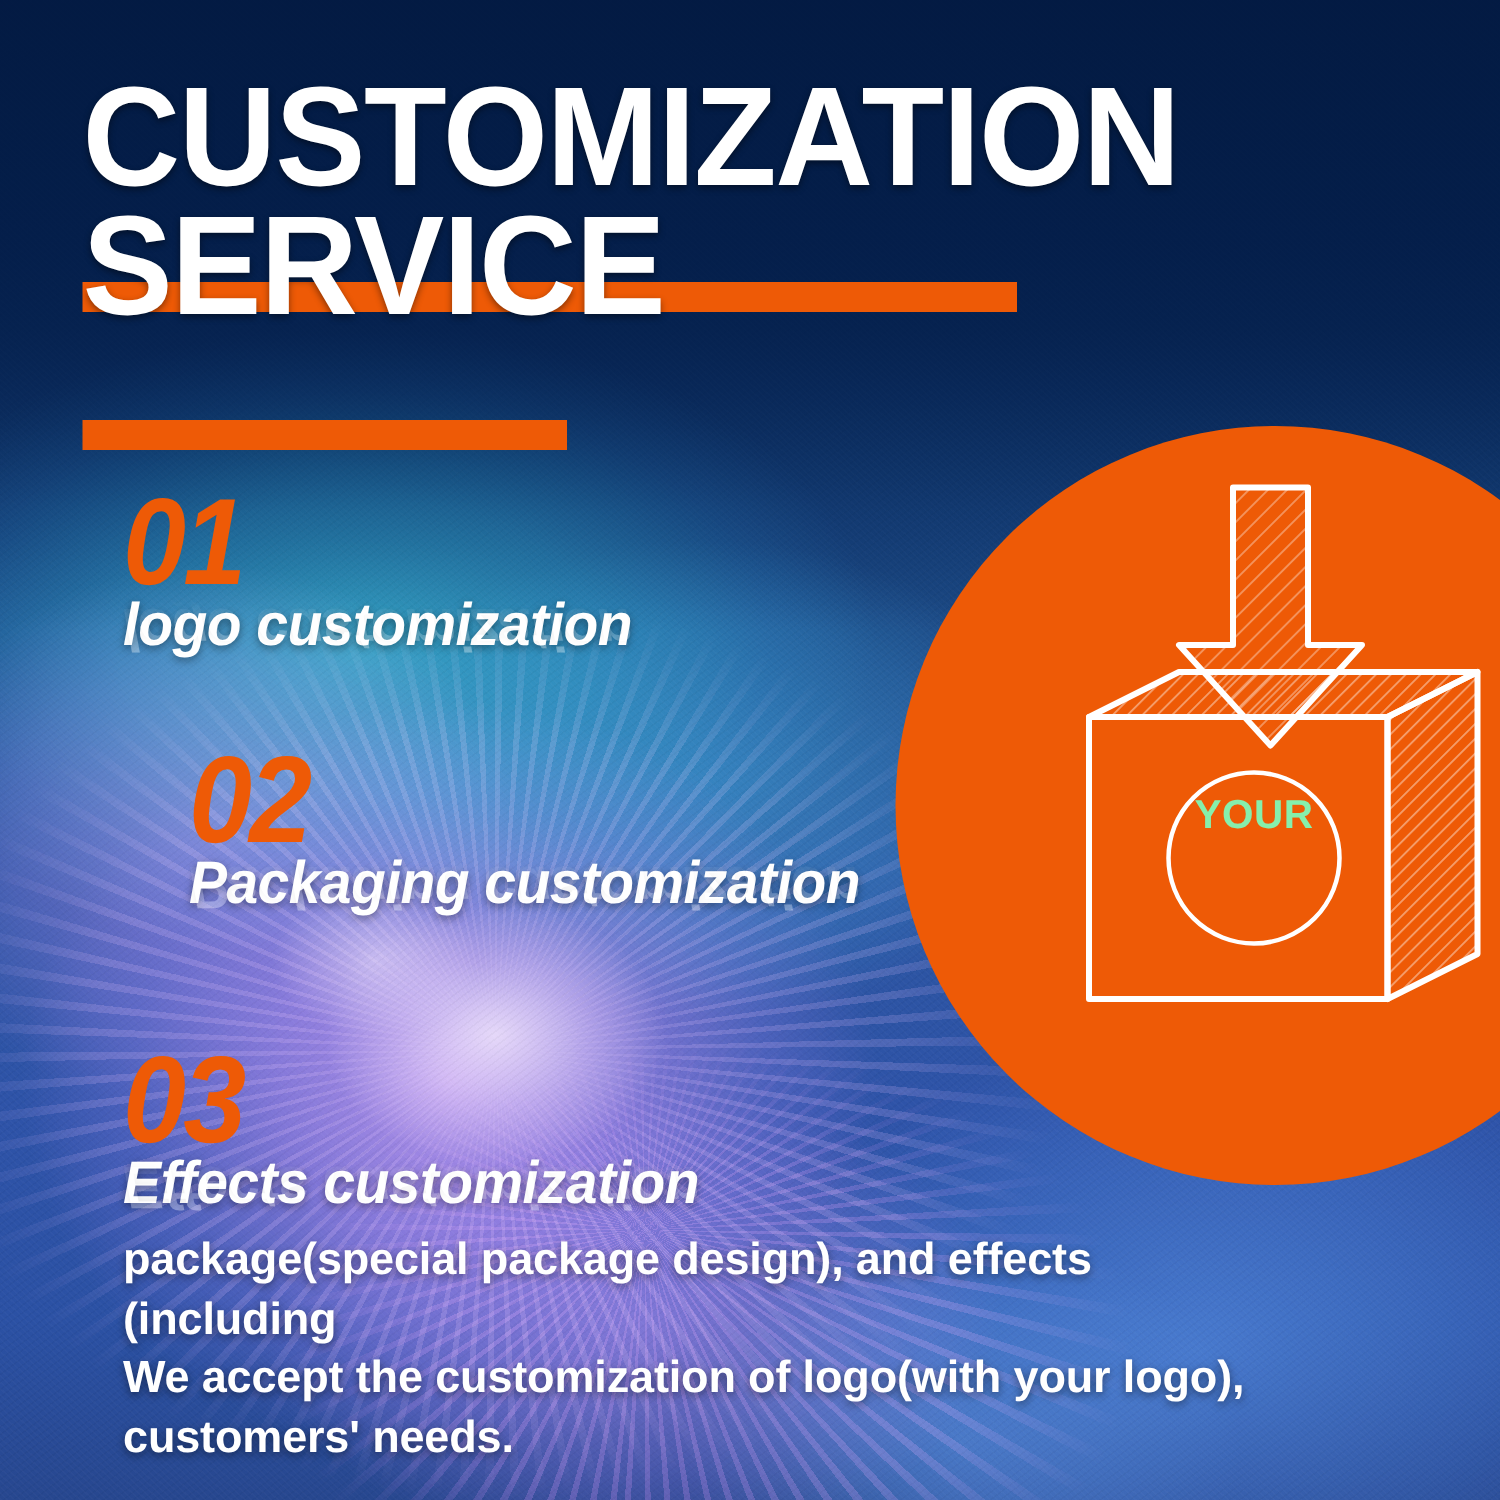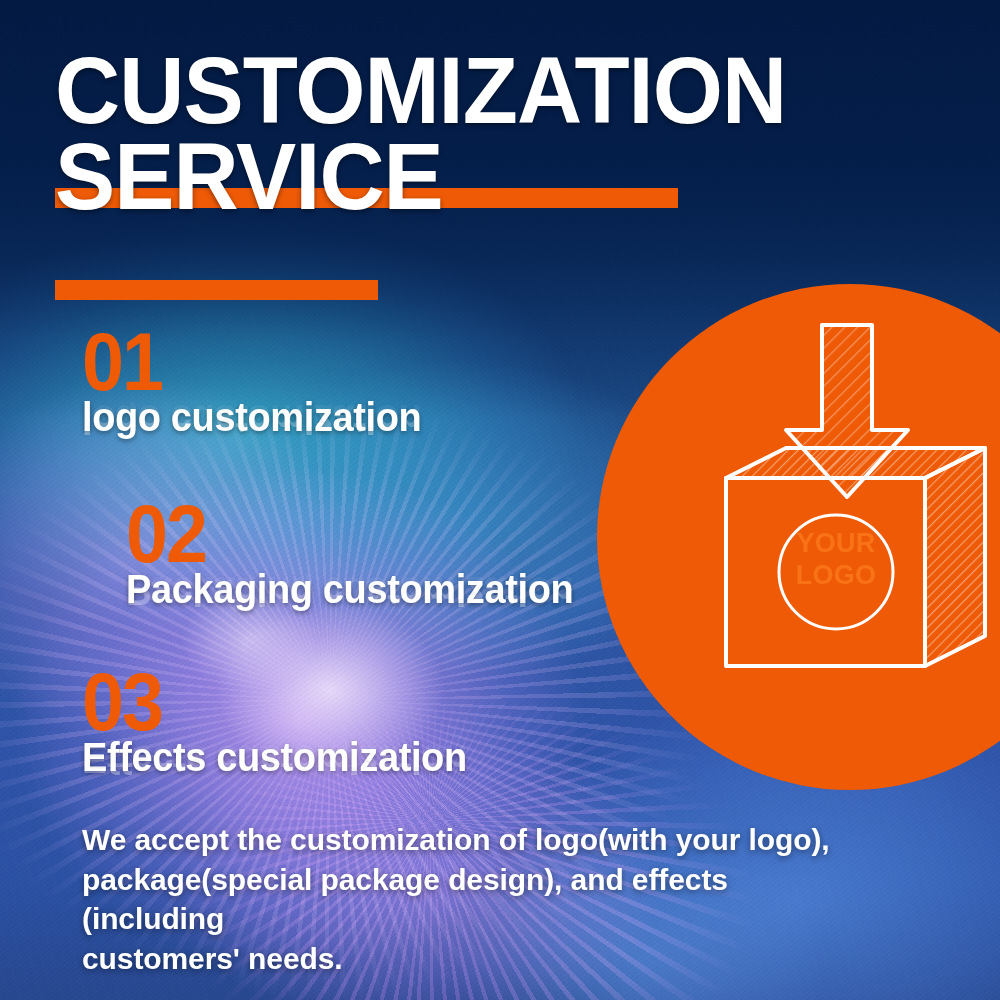--- a/index.html
+++ b/index.html
@@ -162,21 +162,21 @@
   .rule {
     position: absolute;
     left: 0;
     height: 20px;
     background: #ee5a06;
   }
   .rule-1 { top: 140px; width: 623px; }
   .rule-2 { top: 232px; width: 323px; }
 
   
-  .item { position: absolute; left: 82px; }
+  .item { position: absolute; left: 82px; font-style: italic; }
   .item-num {
     font-family: "Liberation Sans Narrow", "Liberation Sans", sans-serif;
     font-weight: bold;
     font-size: 82px;
     line-height: 0.82;
     color: #ee5a06;
     letter-spacing: -2px;
     transform: scaleX(0.92);
     transform-origin: left center;
   }
@@ -208,21 +208,21 @@
     white-space: nowrap;
     transform: scaleY(-1);
     transform-origin: top center;
     opacity: .40;
     -webkit-mask-image: linear-gradient(to top, rgba(0,0,0,0) 8%, rgba(0,0,0,0.85) 92%);
     mask-image: linear-gradient(to top, rgba(0,0,0,0) 8%, rgba(0,0,0,0.85) 92%);
     pointer-events: none;
   }
   .item-1 { top: 328px; }
   .item-2 { top: 500px; margin-left: 44px; }
-  .item-3 { top: 668px; }
+  .item-3 { top: 700px; }
 
   
   .body-copy {
     position: absolute;
     left: 82px;
     top: 820px;
     width: 770px;
     font-family: "Liberation Sans Narrow", "Liberation Sans", sans-serif;
     font-weight: bold;
     font-size: 30px;
@@ -248,21 +248,21 @@
   .logo-text {
     position: absolute;
     left: 770px;
     top: 528px;
     width: 132px;
     text-align: center;
     font-family: "Liberation Sans", sans-serif;
     font-weight: bold;
     font-size: 27px;
     line-height: 1.17;
-    color: #f97316;
+    color: #86efac;
     letter-spacing: 0.3px;
   }
 </style>
 </head>
 <body>
 
 <div id="poster">
 
   <div class="bg-layer bg-base"></div>
   <div class="bg-layer bg-teal"></div>
@@ -290,22 +290,22 @@
     <div class="item-num">02</div>
     <div class="item-label">Packaging customization<span class="item-reflection">Packaging customization</span></div>
   </div>
 
   <div class="item item-3">
     <div class="item-num">03</div>
     <div class="item-label">Effects customization<span class="item-reflection">Effects customization</span></div>
   </div>
 
   <div class="body-copy">
+    <p>package(special package design), and effects (including</p>
     <p>We accept the customization of logo(with your logo),</p>
-    <p>package(special package design), and effects (including</p>
     <p>customers' needs.</p>
   </div>
 
   <div class="circle"></div>
 
   <div class="art">
     <svg viewBox="0 0 1000 1000" xmlns="http://www.w3.org/2000/svg" aria-hidden="true">
       <defs>
 
         <pattern id="hatch" width="9" height="9" patternUnits="userSpaceOnUse" patternTransform="rotate(45)">
@@ -330,16 +330,15 @@
 
         <polygon points="726,478 925,478 925,666 726,666" fill="none" stroke="#ffffff" stroke-width="4" stroke-linejoin="round"></polygon>
       </g>
 
       <circle cx="836" cy="572" r="57" fill="none" stroke="#ffffff" stroke-width="3"></circle>
     </svg>
   </div>
 
   <div class="logo-text">
     <div>YOUR</div>
-    <div>LOGO</div>
   </div>
 
 </div>
 
 </body></html>

